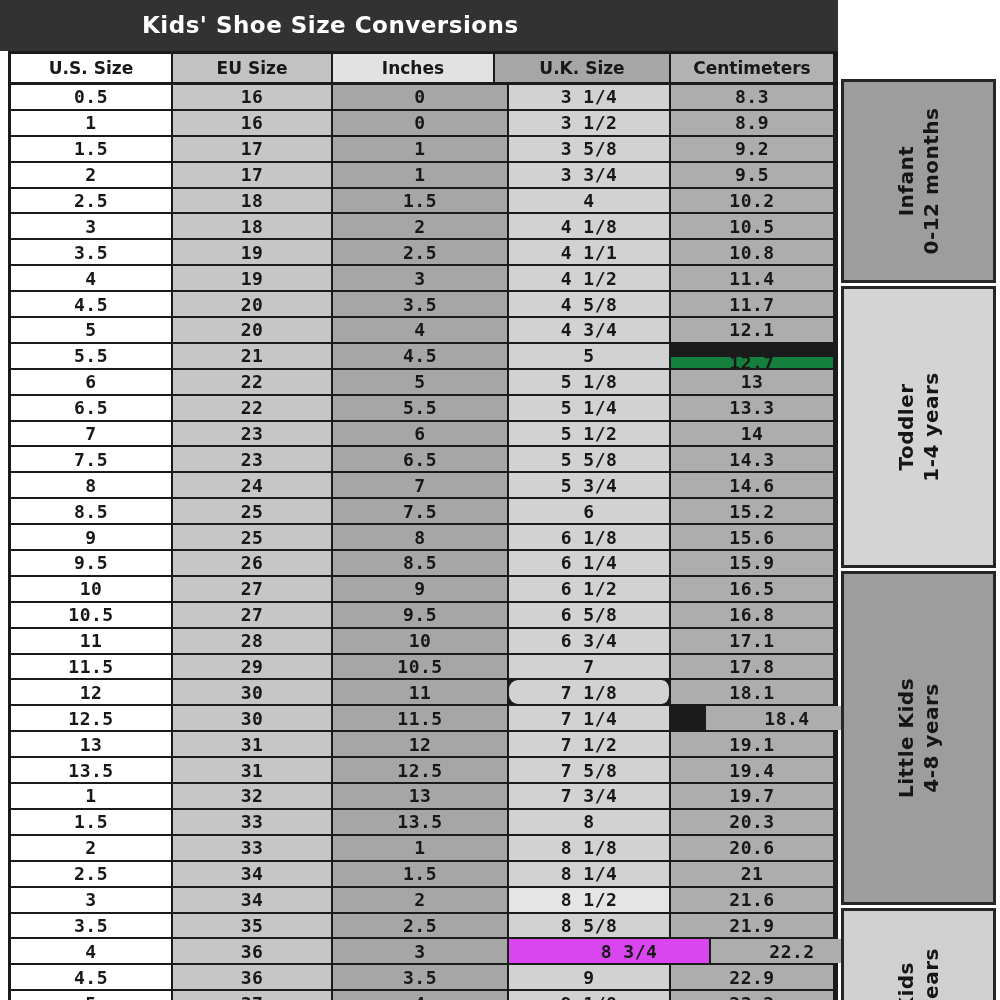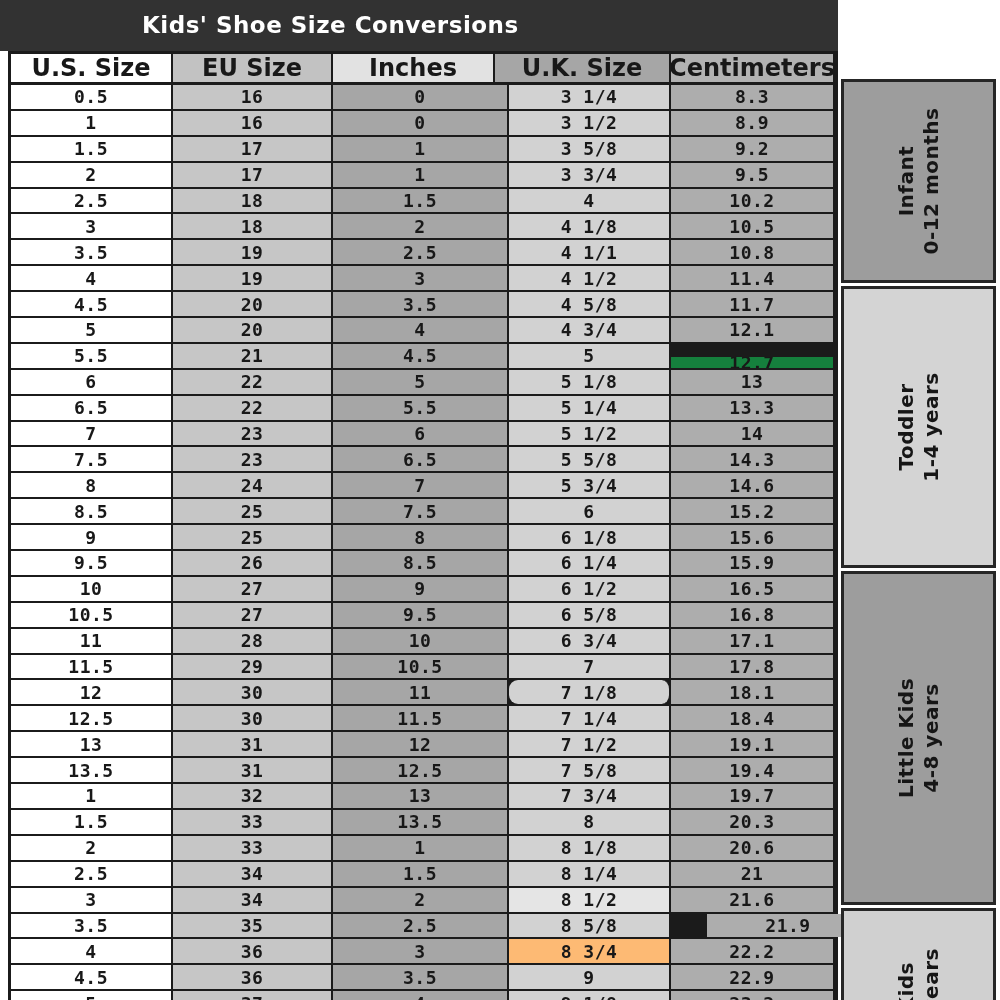--- a/index.html
+++ b/index.html
@@ -51,21 +51,21 @@
     overflow: hidden;
     font-family: "DejaVu Sans Mono", monospace;
     font-weight: bold;
     font-size: 18px;
     color: #181818;
     letter-spacing: 0.5px;
   }
   .t-cell:last-child { border-right: none; }
   .t-row.head .t-cell {
     font-family: "DejaVu Sans", sans-serif;
-    font-size: 24px;
+    font-size: 17px;
     letter-spacing: 0px;
   }
 
   
   .agegroups { position: absolute; left: 841px; top: 0; width: 155px; height: 1000px; }
   .group-box {
     position: absolute; left: 0;
     width: 155px;
     border: 3px solid #262626;
     box-sizing: border-box;
@@ -266,21 +266,21 @@
           <div class="t-cell" style="width: 158px; flex: 0 0 158px; background: rgb(198, 198, 198);">30</div>
           <div class="t-cell" style="width: 174px; flex: 0 0 174px; background: rgb(166, 166, 166);">11</div>
           <div class="t-cell" style="width: 160px; flex: 0 0 160px; background: rgb(210, 210, 210); border-radius: 9px;">7 1/8</div>
           <div class="t-cell" style="width: 162px; flex: 0 0 162px; background: rgb(173, 173, 173);">18.1</div>
         </div>
         <div class="t-row">
           <div class="t-cell" style="width: 160px; flex: 0 0 160px; background: rgb(255, 255, 255);">12.5</div>
           <div class="t-cell" style="width: 158px; flex: 0 0 158px; background: rgb(198, 198, 198);">30</div>
           <div class="t-cell" style="width: 174px; flex: 0 0 174px; background: rgb(166, 166, 166);">11.5</div>
           <div class="t-cell" style="width: 160px; flex: 0 0 160px; background: rgb(210, 210, 210);">7 1/4</div>
-          <div class="t-cell" style="width: 162px; flex: 0 0 162px; background: rgb(173, 173, 173);">18.4</div>
+          <div class="t-cell" style="width: 162px; flex: 0 0 162px; background: rgb(173, 173, 173); margin-left: 35px;">18.4</div>
         </div>
         <div class="t-row">
           <div class="t-cell" style="width: 160px; flex: 0 0 160px; background: rgb(255, 255, 255);">13</div>
           <div class="t-cell" style="width: 158px; flex: 0 0 158px; background: rgb(198, 198, 198);">31</div>
           <div class="t-cell" style="width: 174px; flex: 0 0 174px; background: rgb(166, 166, 166);">12</div>
           <div class="t-cell" style="width: 160px; flex: 0 0 160px; background: rgb(210, 210, 210);">7 1/2</div>
           <div class="t-cell" style="width: 162px; flex: 0 0 162px; background: rgb(173, 173, 173);">19.1</div>
         </div>
         <div class="t-row">
           <div class="t-cell" style="width: 160px; flex: 0 0 160px; background: rgb(255, 255, 255);">13.5</div>
@@ -322,27 +322,27 @@
           <div class="t-cell" style="width: 158px; flex: 0 0 158px; background: rgb(198, 198, 198);">34</div>
           <div class="t-cell" style="width: 174px; flex: 0 0 174px; background: rgb(166, 166, 166);">2</div>
           <div class="t-cell" style="width: 160px; flex: 0 0 160px; background: #e5e5e5;">8 1/2</div>
           <div class="t-cell" style="width: 162px; flex: 0 0 162px; background: rgb(173, 173, 173);">21.6</div>
         </div>
         <div class="t-row">
           <div class="t-cell" style="width: 160px; flex: 0 0 160px; background: rgb(255, 255, 255);">3.5</div>
           <div class="t-cell" style="width: 158px; flex: 0 0 158px; background: rgb(198, 198, 198);">35</div>
           <div class="t-cell" style="width: 174px; flex: 0 0 174px; background: rgb(166, 166, 166);">2.5</div>
           <div class="t-cell" style="width: 160px; flex: 0 0 160px; background: rgb(210, 210, 210);">8 5/8</div>
-          <div class="t-cell" style="width: 162px; flex: 0 0 162px; background: rgb(173, 173, 173); margin-left: 36px;">21.9</div>
+          <div class="t-cell" style="width: 162px; flex: 0 0 162px; background: rgb(173, 173, 173);">21.9</div>
         </div>
         <div class="t-row">
           <div class="t-cell" style="width: 160px; flex: 0 0 160px; background: rgb(255, 255, 255);">4</div>
           <div class="t-cell" style="width: 158px; flex: 0 0 158px; background: rgb(198, 198, 198);">36</div>
           <div class="t-cell" style="width: 174px; flex: 0 0 174px; background: rgb(166, 166, 166);">3</div>
-          <div class="t-cell" style="width: 160px; flex: 0 0 160px; background: #fdba74;">8 3/4</div>
+          <div class="t-cell" style="width: 160px; flex: 0 0 160px; background: #d946ef; padding-left: 40px;">8 3/4</div>
           <div class="t-cell" style="width: 162px; flex: 0 0 162px; background: rgb(173, 173, 173);">22.2</div>
         </div>
         <div class="t-row">
           <div class="t-cell" style="width: 160px; flex: 0 0 160px; background: rgb(255, 255, 255);">4.5</div>
           <div class="t-cell" style="width: 158px; flex: 0 0 158px; background: rgb(198, 198, 198);">36</div>
           <div class="t-cell" style="width: 174px; flex: 0 0 174px; background: rgb(166, 166, 166);">3.5</div>
           <div class="t-cell" style="width: 160px; flex: 0 0 160px; background: rgb(210, 210, 210);">9</div>
           <div class="t-cell" style="width: 162px; flex: 0 0 162px; background: rgb(173, 173, 173);">22.9</div>
         </div>
         <div class="t-row">

